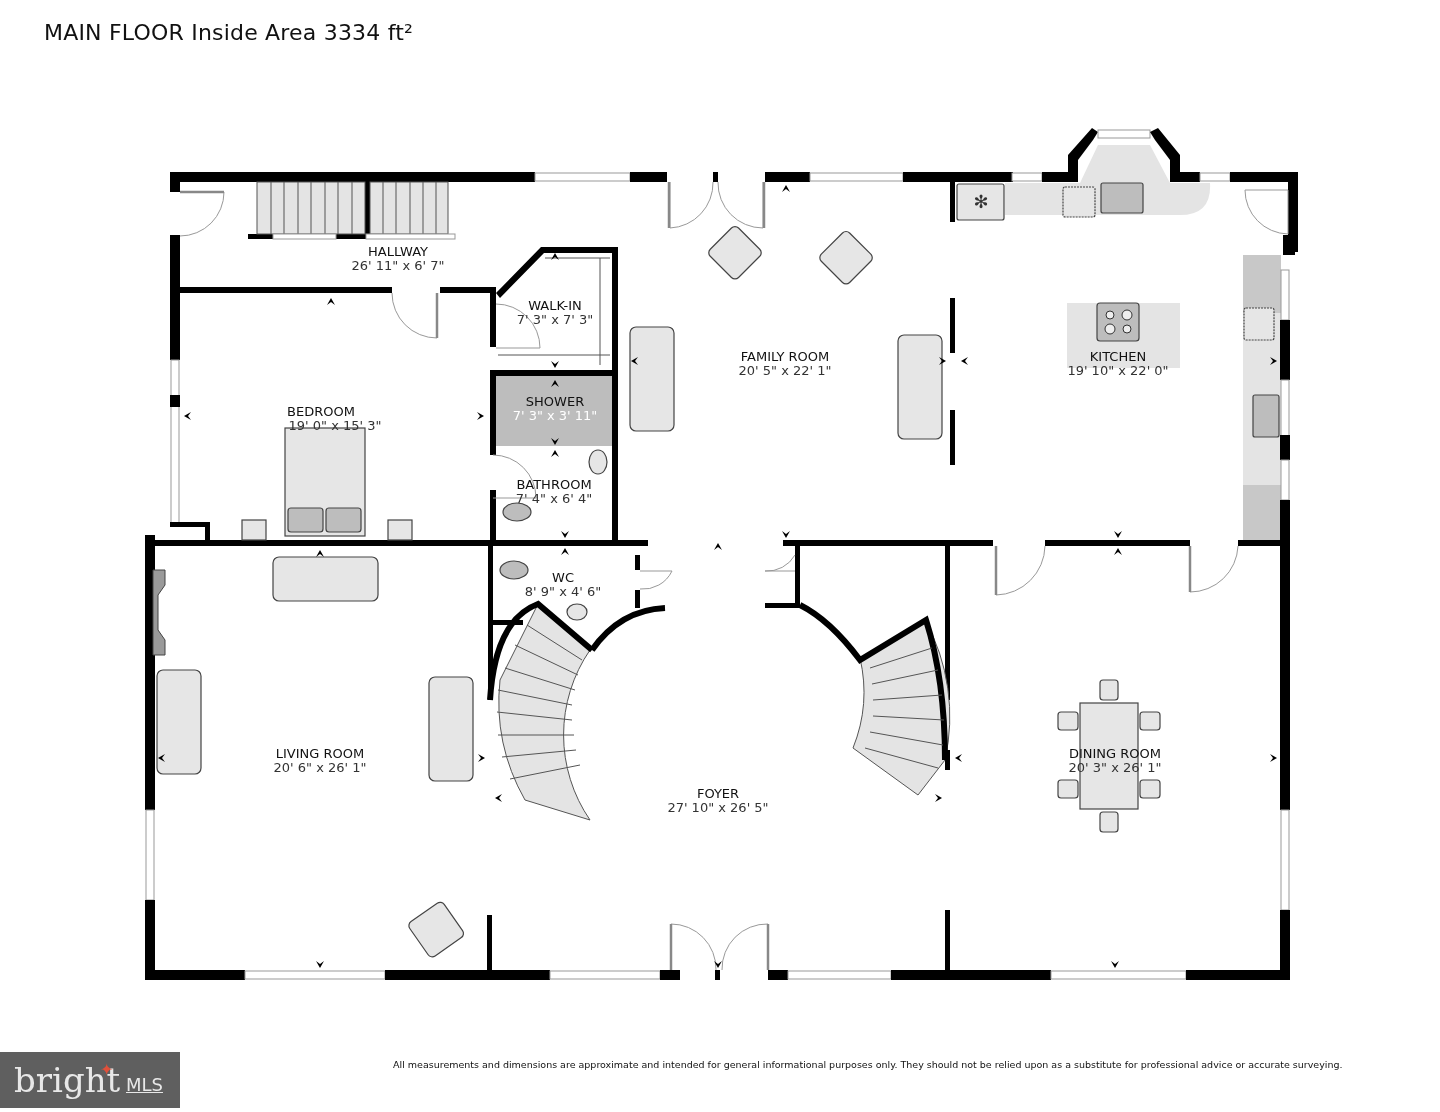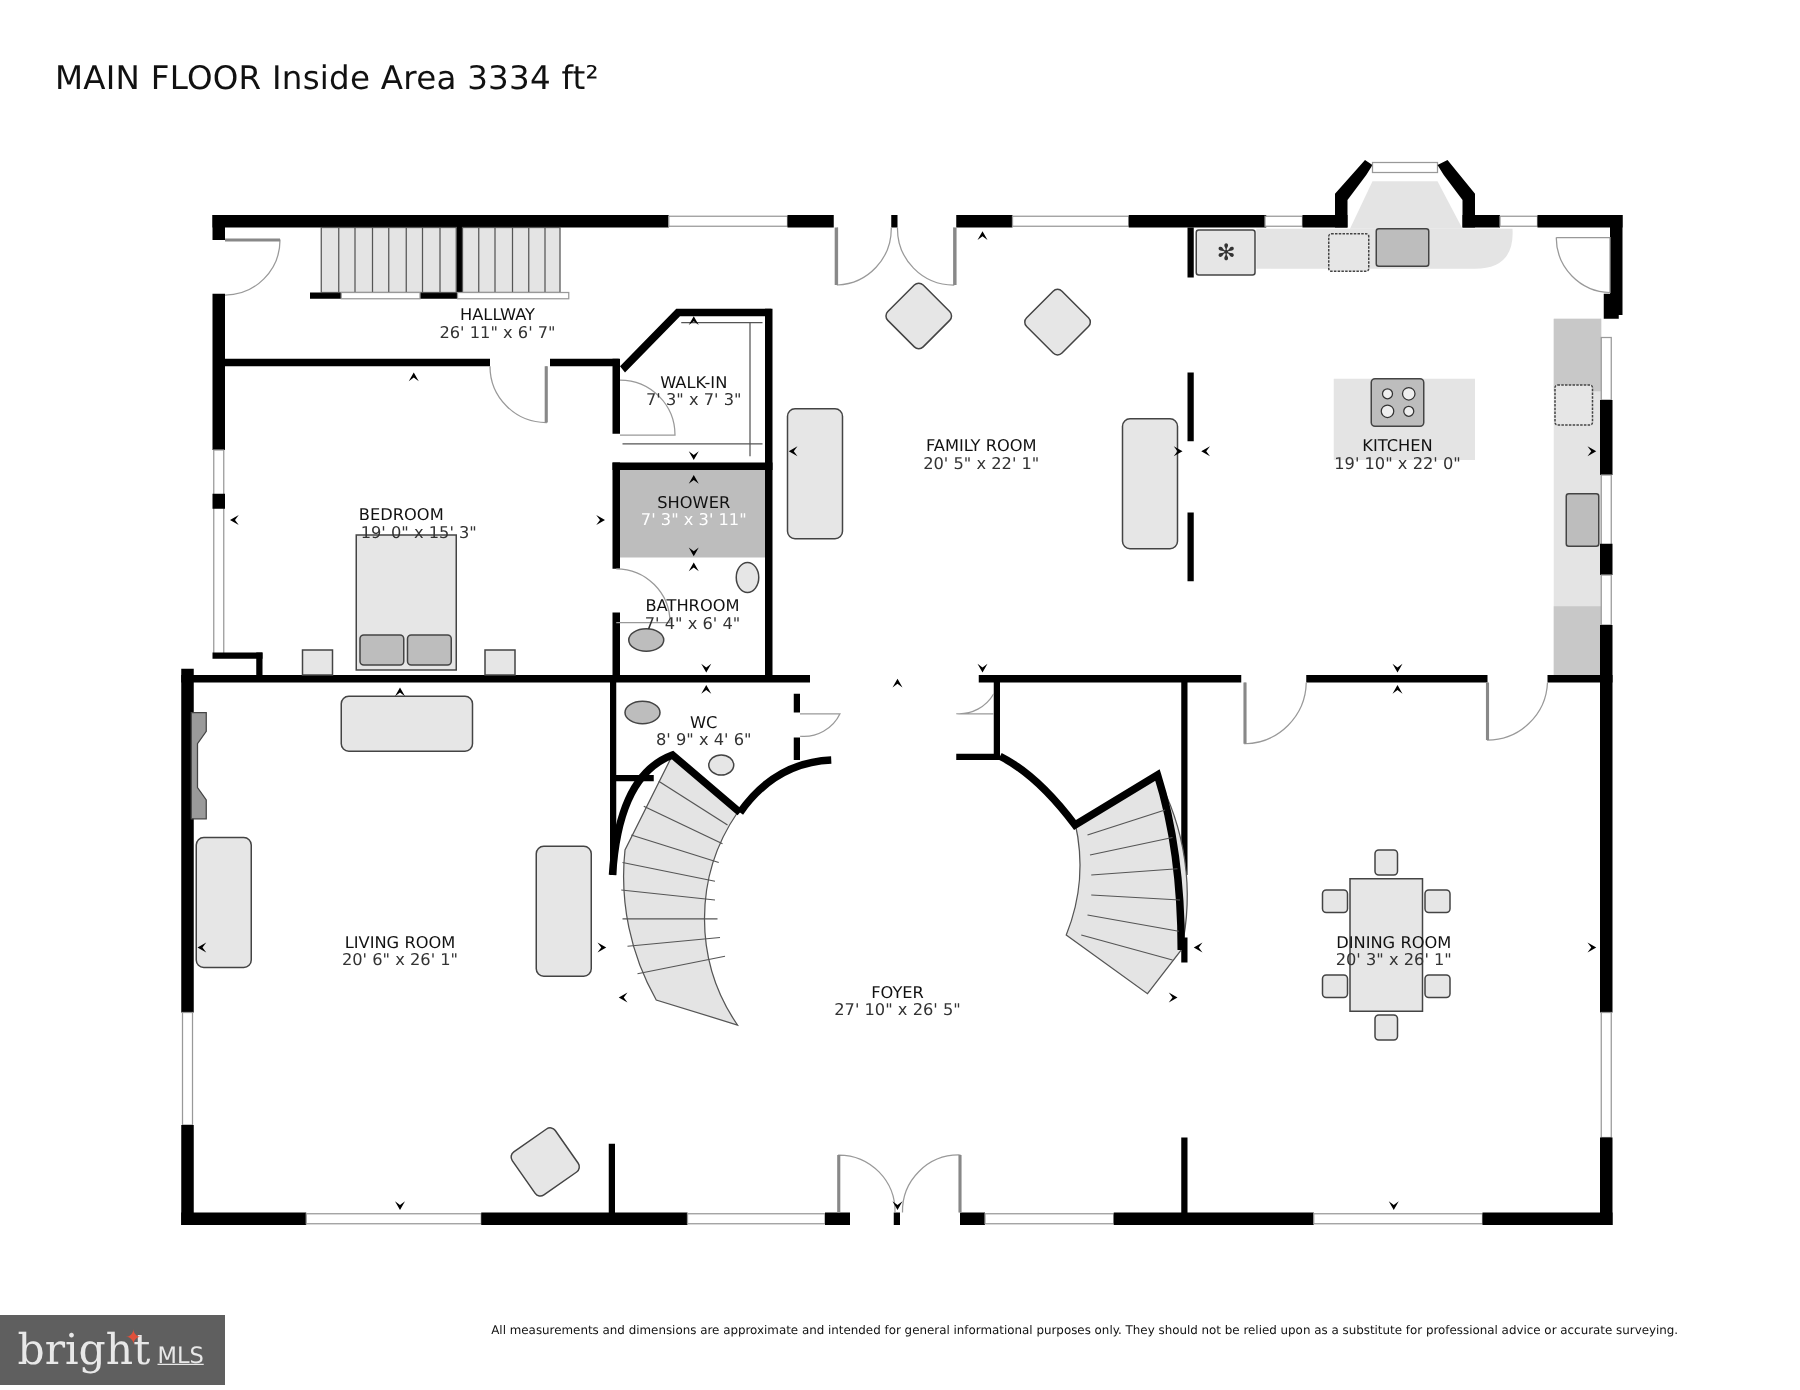--- a/index.html
+++ b/index.html
@@ -1,17 +1,17 @@
 <!DOCTYPE html>
 <html><head>
 <meta charset="utf-8">
 <style>
   html, body { margin:0; padding:0; background:#ffffff; }
   body { width:1440px; height:1112px; position:relative; overflow:hidden; font-family:"DejaVu Sans", sans-serif; }
-  .title { position:absolute; left:44px; top:20px; font-size:26px; color:#111; letter-spacing:0.2px;margin-top:28px; }
+  .title { position:absolute; left:44px; top:20px; font-size:22px; color:#111; letter-spacing:0.2px; }
   .plan { position:absolute; left:0; top:0; }
   .room-name { font-size:13px; fill:#111; text-anchor:middle; font-family:"DejaVu Sans", sans-serif; }
   .room-dim { font-size:13px; fill:#333; text-anchor:middle; font-family:"DejaVu Sans", sans-serif; }
   .wall { fill:#000; }
   .win { fill:#fff; stroke:#999; stroke-width:1; }
   .door { fill:none; stroke:#999; stroke-width:1; }
   .doorleaf { stroke:#888; stroke-width:2.5; }
   .furn { fill:#e6e6e6; stroke:#444; stroke-width:1.2; }
   .dark { fill:#bdbdbd; stroke:#444; stroke-width:1.2; }
   .stair { fill:#e4e4e4; stroke:#555; stroke-width:1; }

